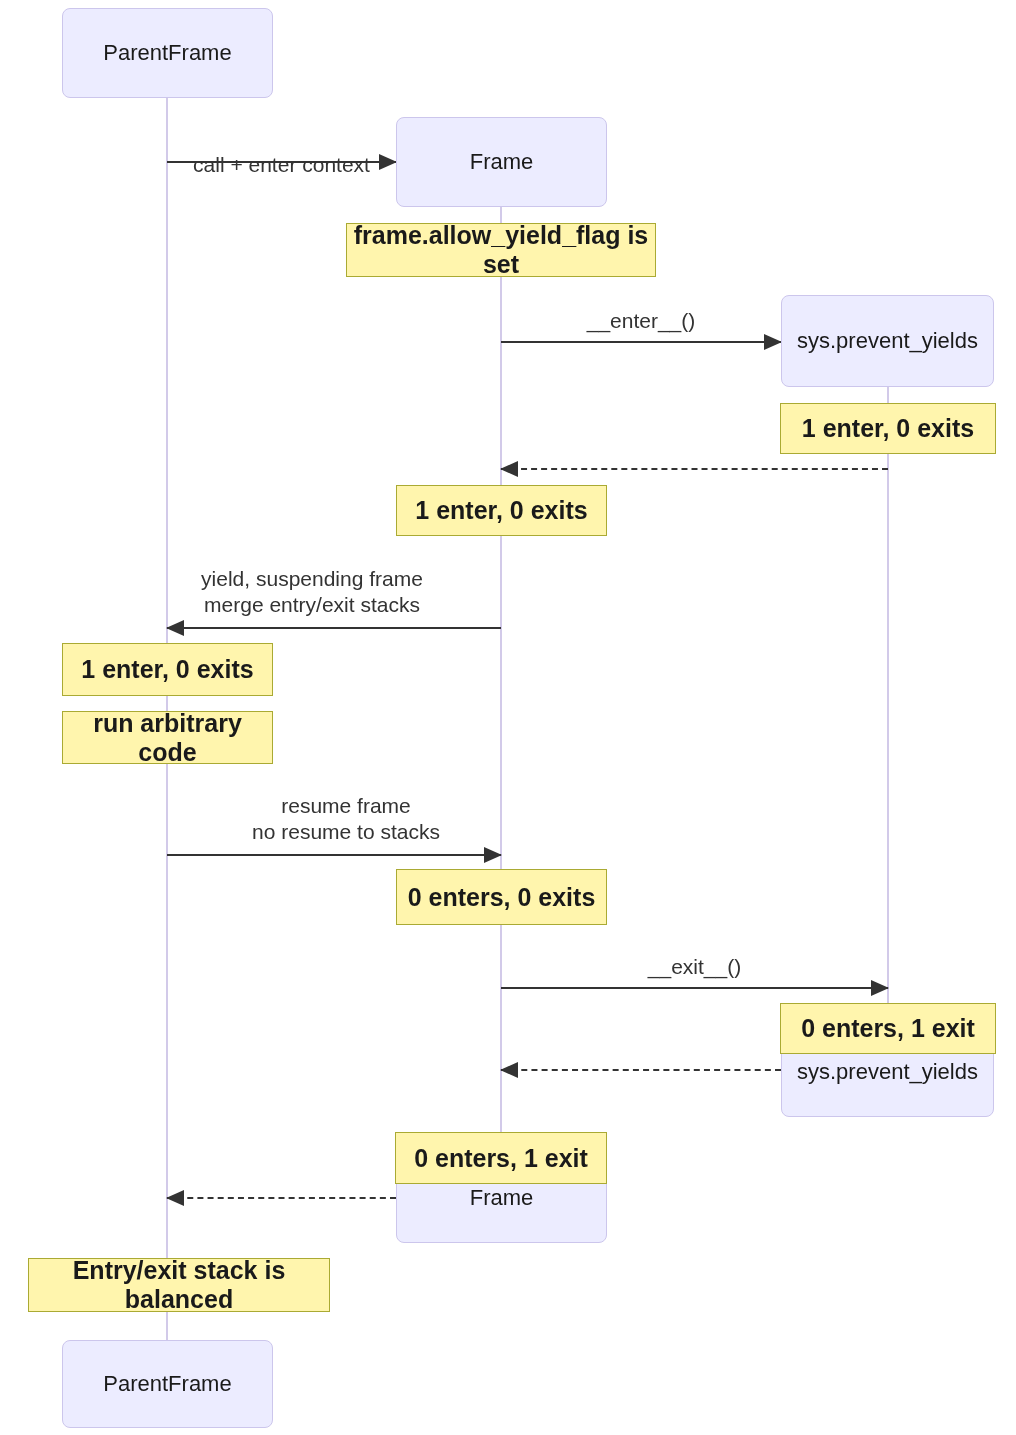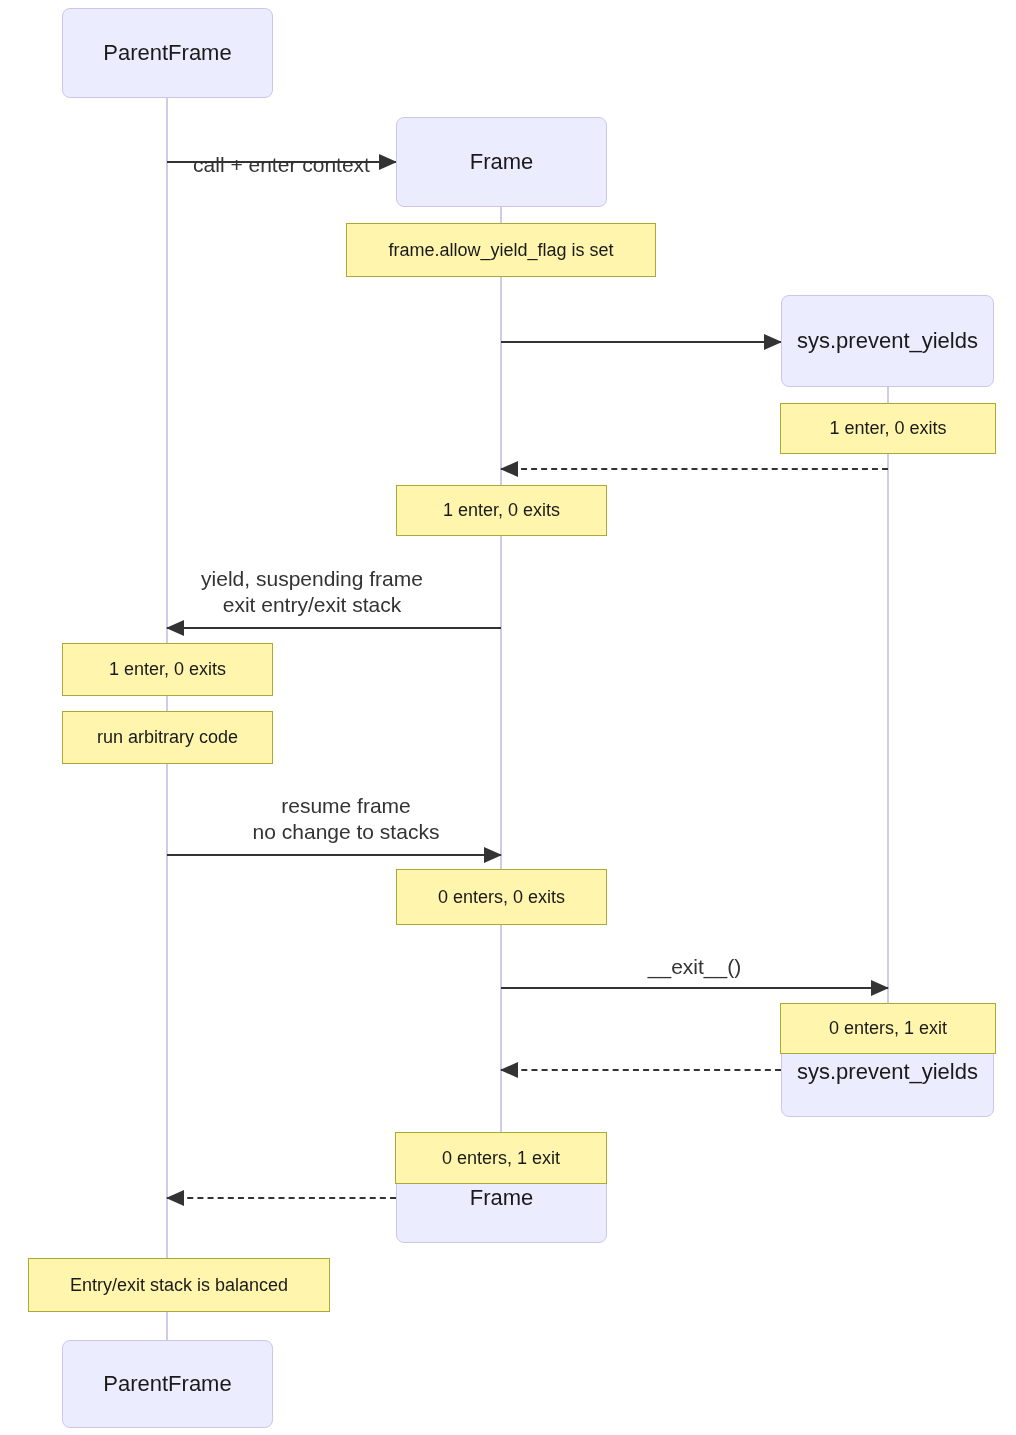--- a/index.html
+++ b/index.html
@@ -40,24 +40,25 @@
     color: var(--text);
     z-index: 2;
   }
   .note {
     position: absolute;
     background: var(--note-fill);
     border: 1px solid var(--note-border);
     display: flex;
     align-items: center;
     justify-content: center;
-    font-size: 18px;
+    font-size: 25px;
     color: var(--text);
     z-index: 3;
     text-align: center;
+    font-weight: bold;
   }
   .arrow { position: absolute; z-index: 1; height: 2px; }
   .shaft-solid { position: absolute; left: 0; right: 0; top: 0; height: 2px; background: var(--arrow); }
   .shaft-dashed { position: absolute; left: 0; right: 0; top: 0; height: 0; border-top: 2px dashed var(--arrow); }
   .head-right {
     position: absolute; right: -1px; top: -7px; width: 0; height: 0;
     border-top: 8px solid transparent; border-bottom: 8px solid transparent;
     border-left: 18px solid var(--arrow);
   }
   .head-left {
@@ -107,52 +108,53 @@
   <div class="msg-label" style="left:167px; top:128px; width:229px;margin-top:24px;">call + enter context</div>
   <div class="arrow" style="left:167px; top:161px; width:229px;">
     <div class="shaft-solid"></div>
     <div class="head-right"></div>
   </div>
 
   <div class="note" style="left:346px; top:223px; width:310px; height:54px;">
     <span>frame.allow_yield_flag is set</span>
   </div>
 
+  <div class="msg-label" style="left:501px; top:308px; width:280px;">__enter__()</div>
   <div class="arrow" style="left:501px; top:341px; width:280px;">
     <div class="shaft-solid"></div>
     <div class="head-right"></div>
   </div>
 
   <div class="note" style="left:780px; top:403px; width:216px; height:51px;">
     <span>1 enter, 0 exits</span>
   </div>
 
   <div class="arrow" style="left:501px; top:468px; width:387px;">
     <div class="shaft-dashed"></div>
     <div class="head-left"></div>
   </div>
 
   <div class="note" style="left:396px; top:485px; width:211px; height:51px;">
     <span>1 enter, 0 exits</span>
   </div>
 
-  <div class="msg-label" style="left:167px; top:566px; width:290px;"><span>yield, suspending frame</span><br><span>exit entry/exit stack</span></div>
+  <div class="msg-label" style="left:167px; top:566px; width:290px;"><span>yield, suspending frame</span><br><span>merge entry/exit stacks</span></div>
   <div class="arrow" style="left:167px; top:627px; width:334px;">
     <div class="shaft-solid"></div>
     <div class="head-left"></div>
   </div>
 
   <div class="note" style="left:62px; top:643px; width:211px; height:53px;">
     <span>1 enter, 0 exits</span>
   </div>
   <div class="note" style="left:62px; top:711px; width:211px; height:53px;">
     <span>run arbitrary code</span>
   </div>
 
-  <div class="msg-label" style="left:167px; top:793px; width:334px;padding-left:24px;"><span>resume frame</span><br><span>no change to stacks</span></div>
+  <div class="msg-label" style="left:167px; top:793px; width:334px;padding-left:24px;"><span>resume frame</span><br><span>no resume to stacks</span></div>
   <div class="arrow" style="left:167px; top:854px; width:334px;">
     <div class="shaft-solid"></div>
     <div class="head-right"></div>
   </div>
 
   <div class="note" style="left:396px; top:869px; width:211px; height:56px;">
     <span>0 enters, 0 exits</span>
   </div>
 
   <div class="msg-label" style="left:501px; top:954px; width:387px;">__exit__()</div>

